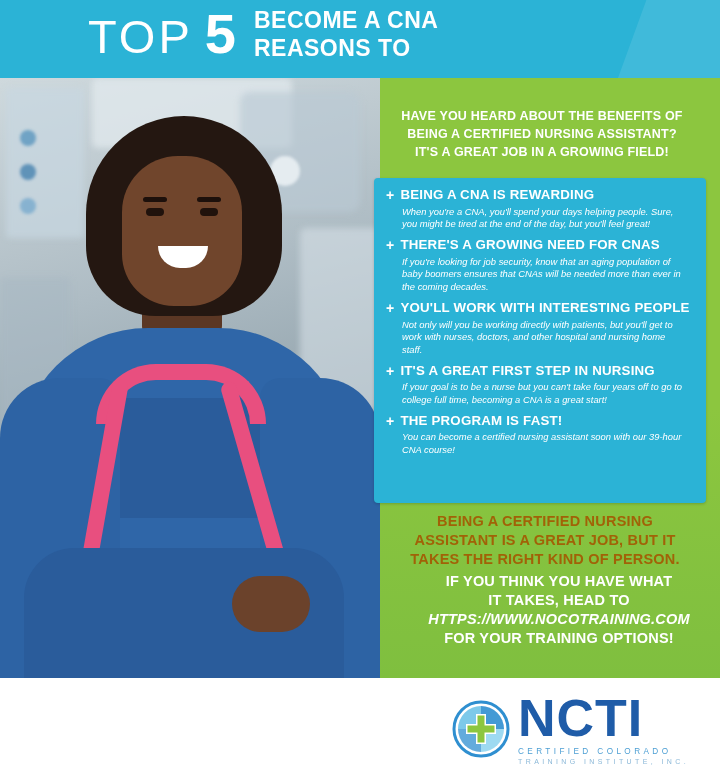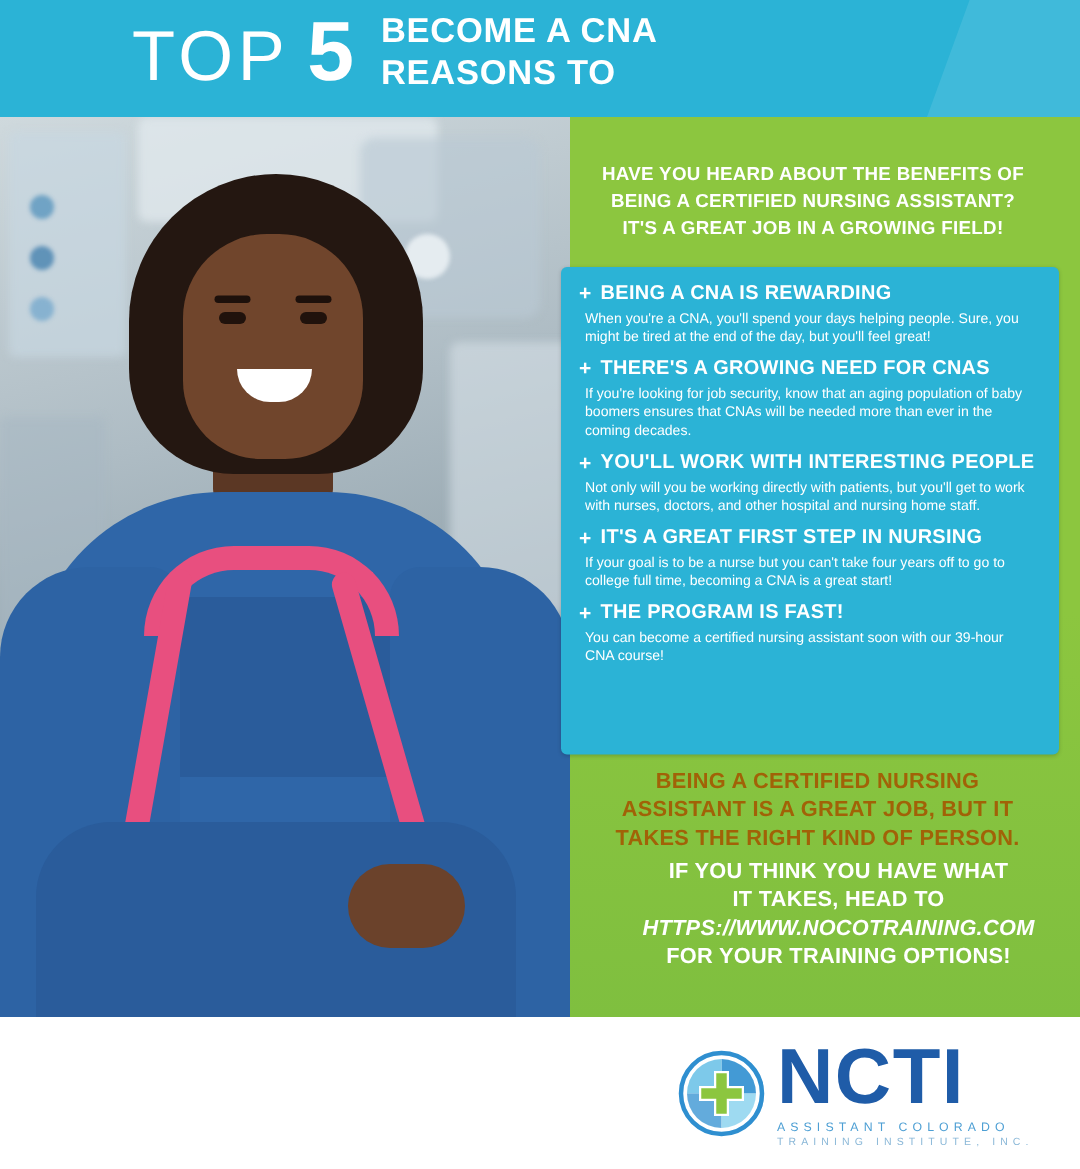--- a/index.html
+++ b/index.html
@@ -256,22 +256,23 @@
     font-weight: bold;
     font-size: 14px;
     margin-right: 6px;
     line-height: 1.05;
   }
   .reason-body {
     color: #ffffff;
     font-size: 9.4px;
     line-height: 1.35;
     margin-top: 3px;
-    margin-left: 4px;
+    margin-left: 16px;
     padding-right: 4px;
+    font-style: italic;
   }
 
   
   .cta {
     position: absolute;
     left: 380px;
     top: 512px;
     width: 330px;
     text-align: center;
     color: #a16207;
@@ -466,19 +467,19 @@
           <path d="M29 52 A23 23 0 0 1 6 29 L29 29 Z" fill="#2f8fd0" opacity="0.75"></path>
           <path d="M29 52 A23 23 0 0 0 52 29 L29 29 Z" fill="#8dd3ef" opacity="0.85"></path>
           <rect x="24" y="14" width="10" height="30" fill="#ffffff"></rect>
           <rect x="14" y="24" width="30" height="10" fill="#ffffff"></rect>
           <rect x="25.5" y="15.5" width="7" height="27" fill="#8cc63f"></rect>
           <rect x="15.5" y="25.5" width="27" height="7" fill="#8cc63f"></rect>
         </svg>
       </div>
       <div class="logo-text">
         <span class="logo-ncti">NCTI</span>
-        <span class="logo-sub1">ASSISTANT COLORADO</span>
+        <span class="logo-sub1">CERTIFIED COLORADO</span>
         <span class="logo-sub2">TRAINING INSTITUTE, INC.</span>
       </div>
     </div>
   </div>
 
 </div>
 
 </body></html>

